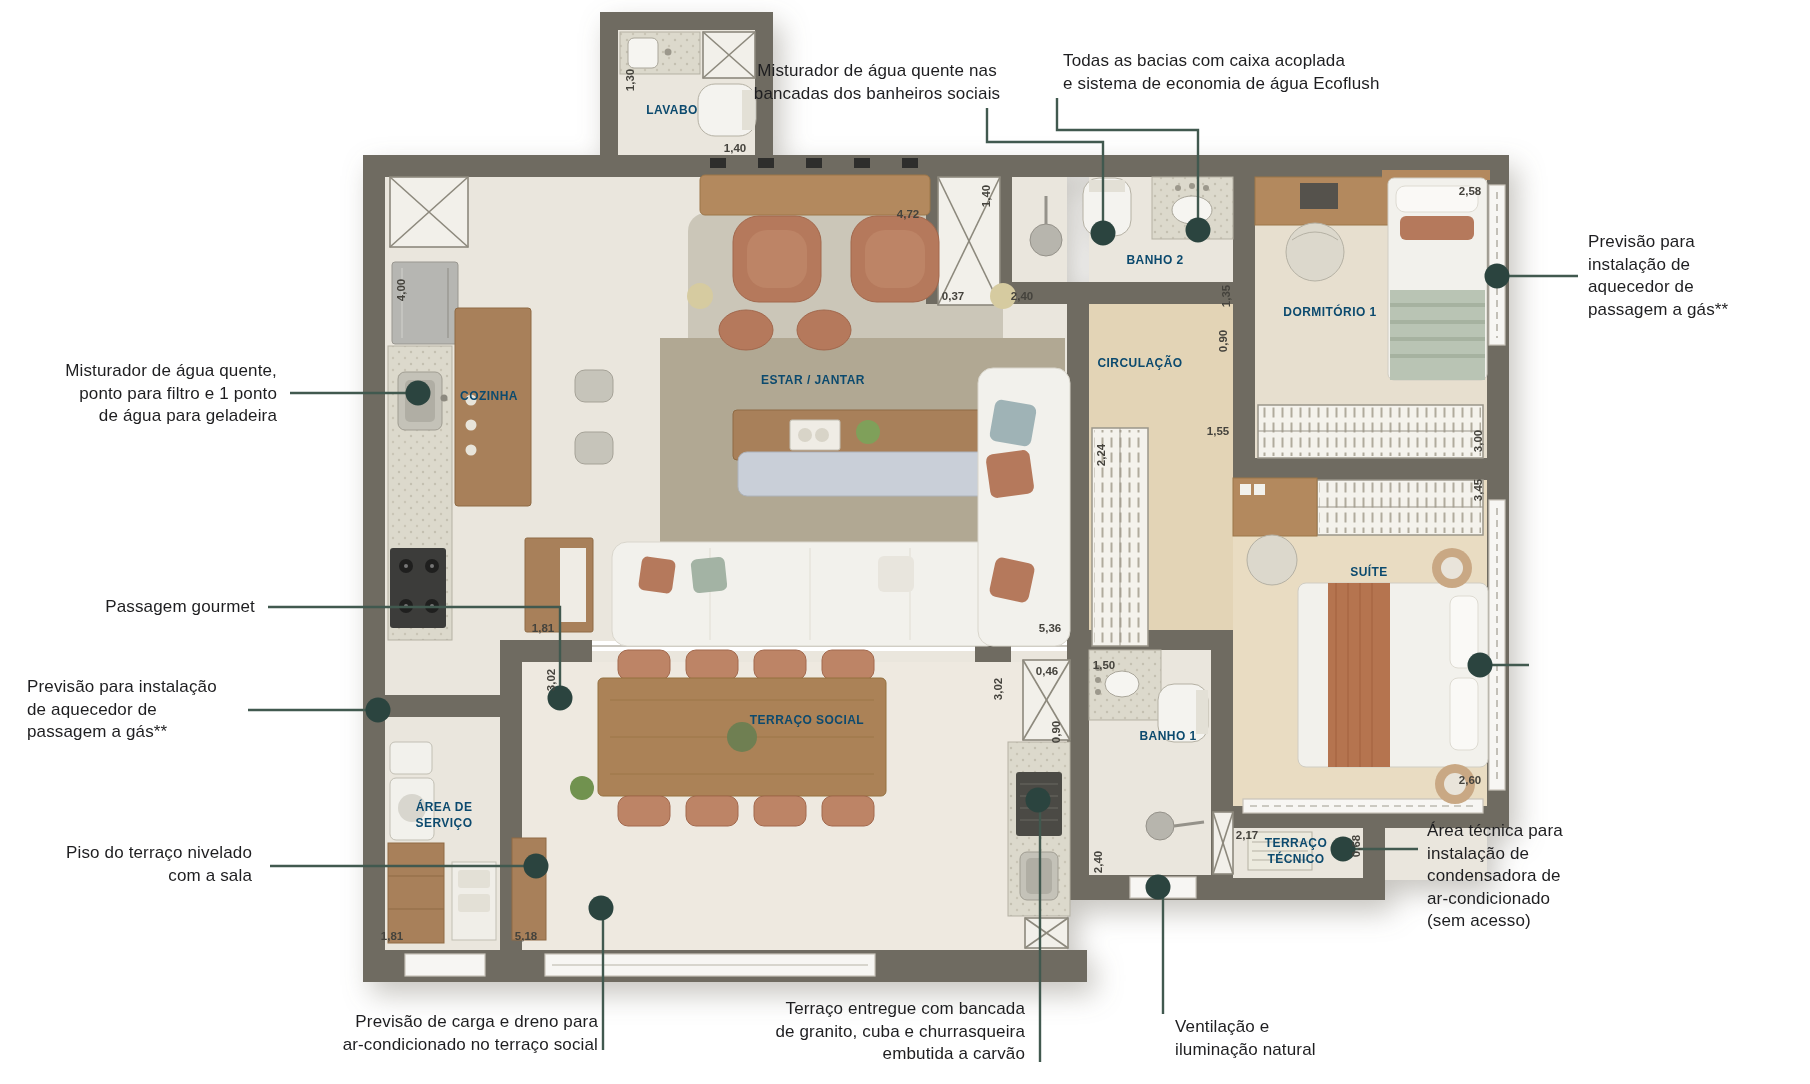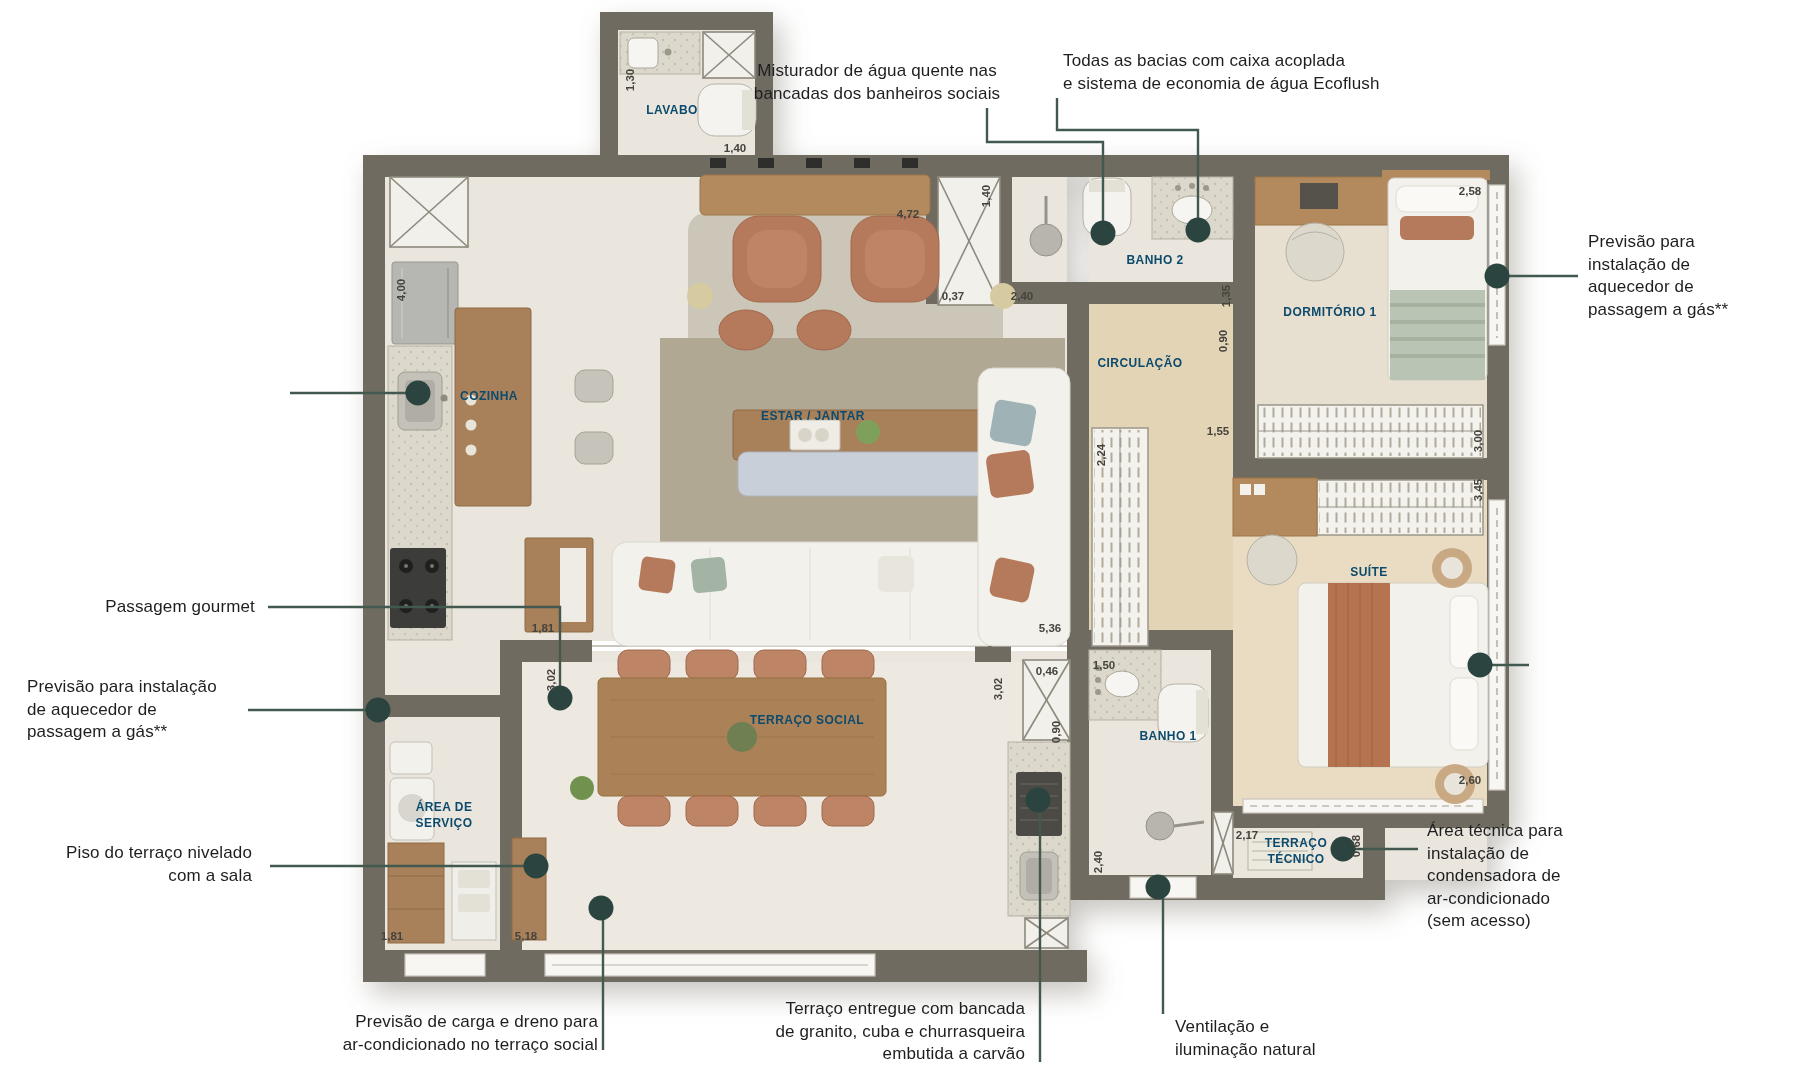--- a/index.html
+++ b/index.html
@@ -353,21 +353,21 @@
         <polyline points="1529,665 1492,665" class="leader"></polyline>
         <circle cx="1480" cy="665" r="12.5" class="dot"></circle>
         <polyline points="1418,849 1355,849" class="leader"></polyline>
         <circle cx="1343" cy="849" r="12.5" class="dot"></circle>
       </g>
 </svg>
 
 <div class="overlay" id="labels-layer">
       <div class="room-label" style="left: 672px; top: 110px;">LAVABO</div>
       <div class="room-label" style="left: 489px; top: 396px;">COZINHA</div>
-      <div class="room-label" style="left: 813px; top: 416px;">ESTAR / JANTAR</div>
+      <div class="room-label" style="left: 813px; top: 380px;">ESTAR / JANTAR</div>
       <div class="room-label" style="left: 1140px; top: 363px;">CIRCULAÇÃO</div>
       <div class="room-label" style="left: 1155px; top: 260px;">BANHO 2</div>
       <div class="room-label" style="left: 1330px; top: 312px;">DORMITÓRIO 1</div>
       <div class="room-label" style="left: 1369px; top: 572px;">SUÍTE</div>
       <div class="room-label" style="left: 1168px; top: 736px;">BANHO 1</div>
       <div class="room-label" style="left: 807px; top: 720px;">TERRAÇO SOCIAL</div>
       <div class="room-label" style="left: 444px; top: 815px;">ÁREA DE
 SERVIÇO</div>
       <div class="room-label" style="left: 1296px; top: 851px;">TERRAÇO
 TÉCNICO</div>
@@ -403,20 +403,23 @@
     </div>
 <div class="overlay" id="annotations-layer">
       <div class="ann center" style="left: 877px; top: 60px;">Misturador de água quente nas
 bancadas dos banheiros sociais</div>
       <div class="ann left" style="left: 1063px; top: 50px;">Todas as bacias com caixa acoplada
 e sistema de economia de água Ecoflush</div>
       <div class="ann left" style="left: 1588px; top: 231px;">Previsão para
 instalação de
 aquecedor de
 passagem a gás**</div>
+      <div class="ann right" style="left: 277px; top: 360px;">Misturador de água quente,
+ponto para filtro e 1 ponto
+de água para geladeira</div>
       <div class="ann right" style="left: 255px; top: 596px;">Passagem gourmet</div>
       <div class="ann left" style="left: 27px; top: 676px;">Previsão para instalação
 de aquecedor de
 passagem a gás**</div>
       <div class="ann right" style="left: 252px; top: 842px;">Piso do terraço nivelado
 com a sala</div>
       <div class="ann right" style="left: 598px; top: 1011px;">Previsão de carga e dreno para
 ar-condicionado no terraço social</div>
       <div class="ann right" style="left: 1025px; top: 998px;">Terraço entregue com bancada
 de granito, cuba e churrasqueira

